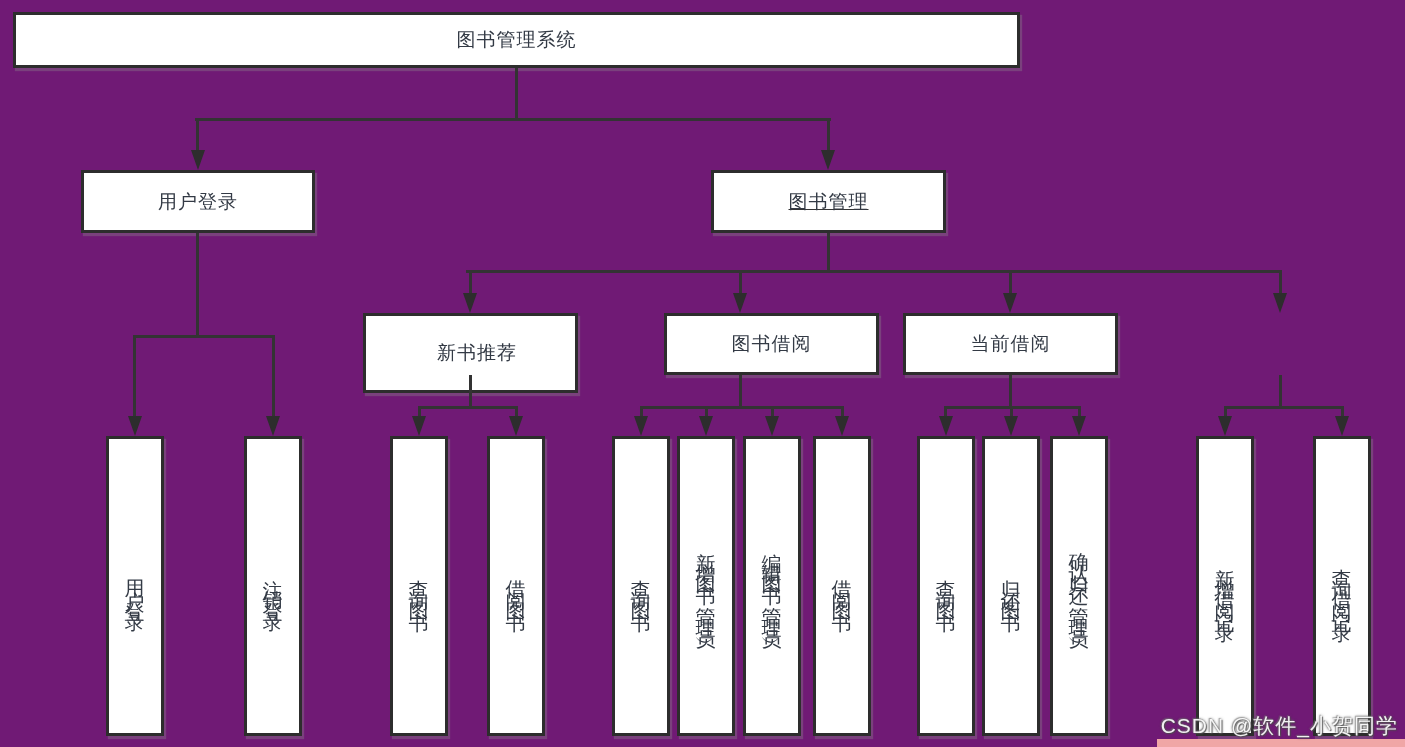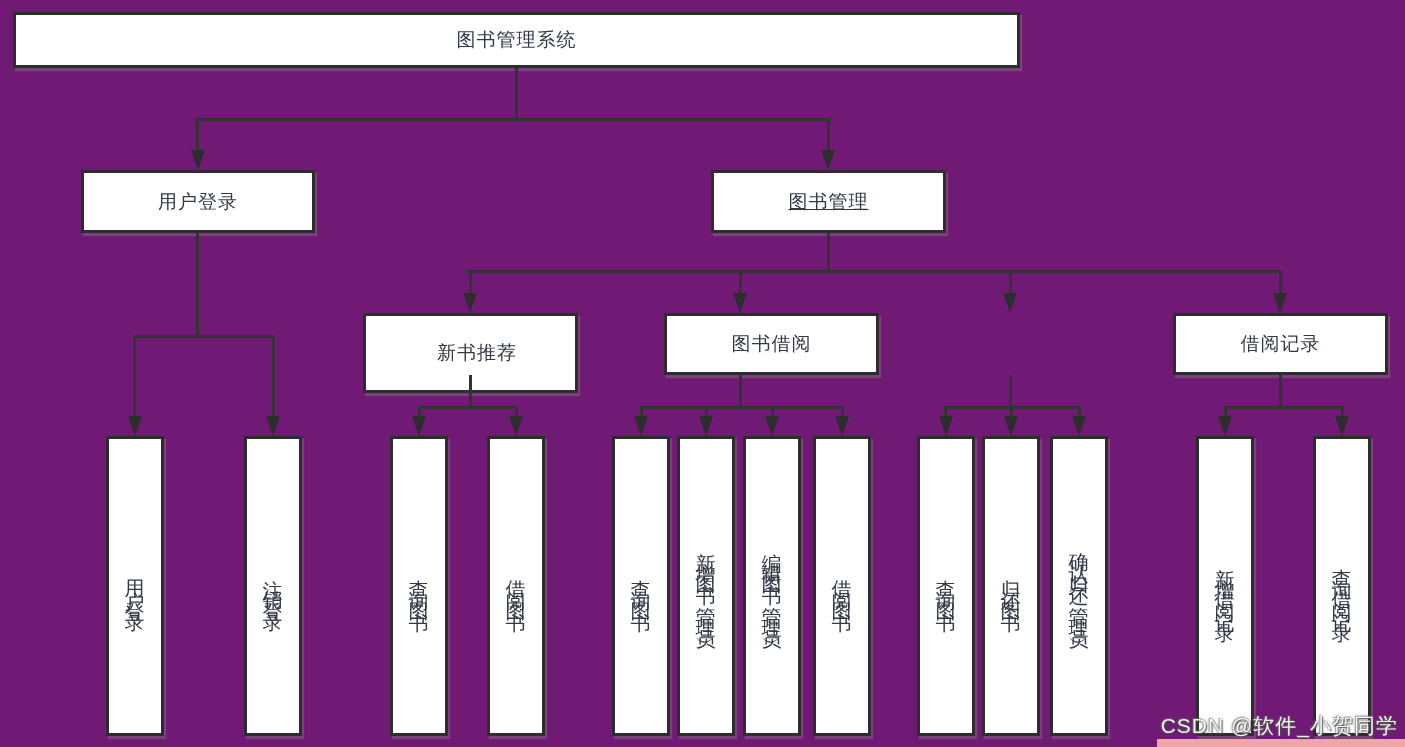--- a/index.html
+++ b/index.html
@@ -94,22 +94,22 @@
   <div class="arr" style="left:1003px;top:293px;"></div>
   <div class="vl" style="left:1279px;top:270px;height:25px;"></div>
   <div class="arr" style="left:1273px;top:293px;"></div>
 
   <div class="node" style="left:363px;top:313px;width:215px;height:80px;padding-left:13px;">
     <span class="hlabel">新书推荐</span>
   </div>
   <div class="node" style="left:664px;top:313px;width:215px;height:62px;">
     <span class="hlabel">图书借阅</span>
   </div>
-  <div class="node" style="left:1173px;top:313px;width:215px;height:62px;">
-    <span class="hlabel">借阅记录</span>
+  <div class="node" style="left:903px;top:313px;width:215px;height:62px;">
+    <span class="hlabel">当前借阅</span>
   </div>
 
   <div class="vl" style="left:469px;top:375px;height:33px;"></div>
   <div class="hl" style="left:418px;top:406px;width:100px;"></div>
   <div class="vl" style="left:418px;top:406px;height:14px;"></div>
   <div class="arr" style="left:412px;top:416px;"></div>
   <div class="vl" style="left:515px;top:406px;height:14px;"></div>
   <div class="arr" style="left:509px;top:416px;"></div>
 
   <div class="vl" style="left:739px;top:375px;height:33px;"></div>

